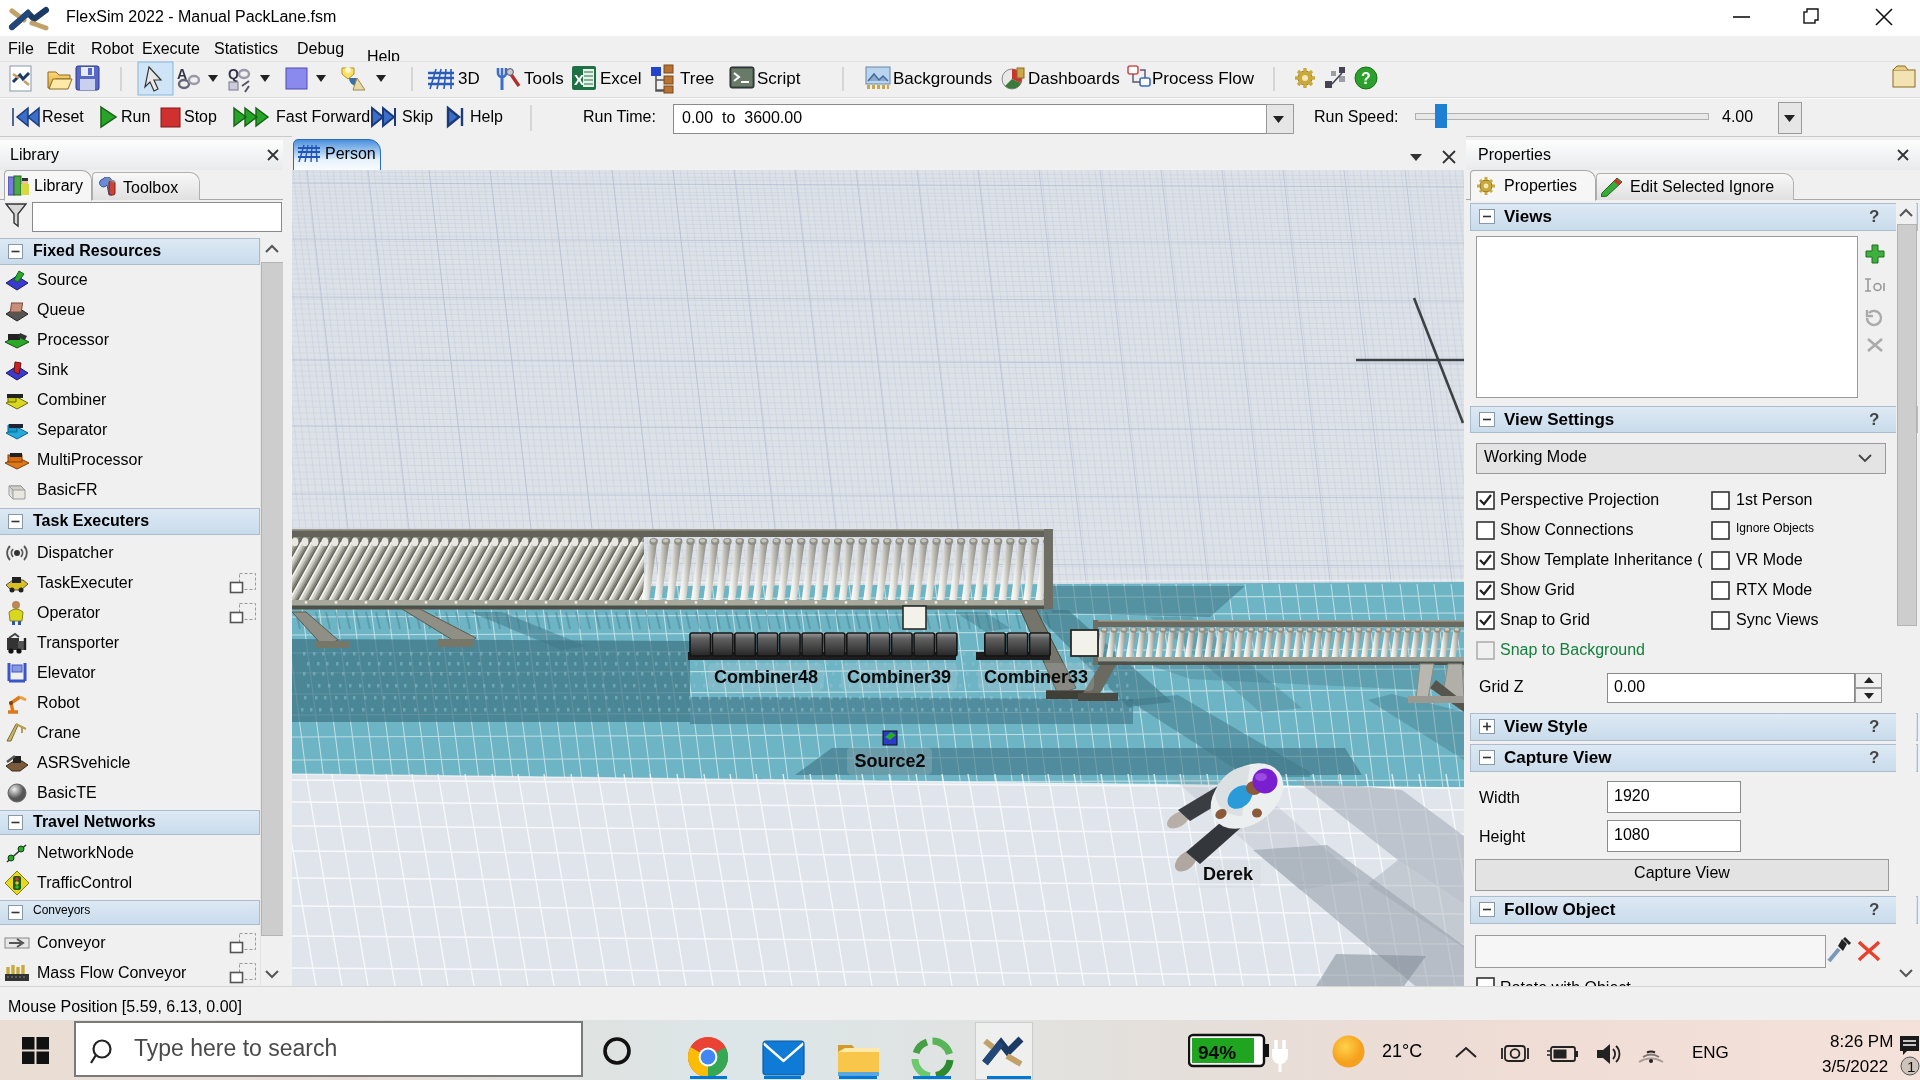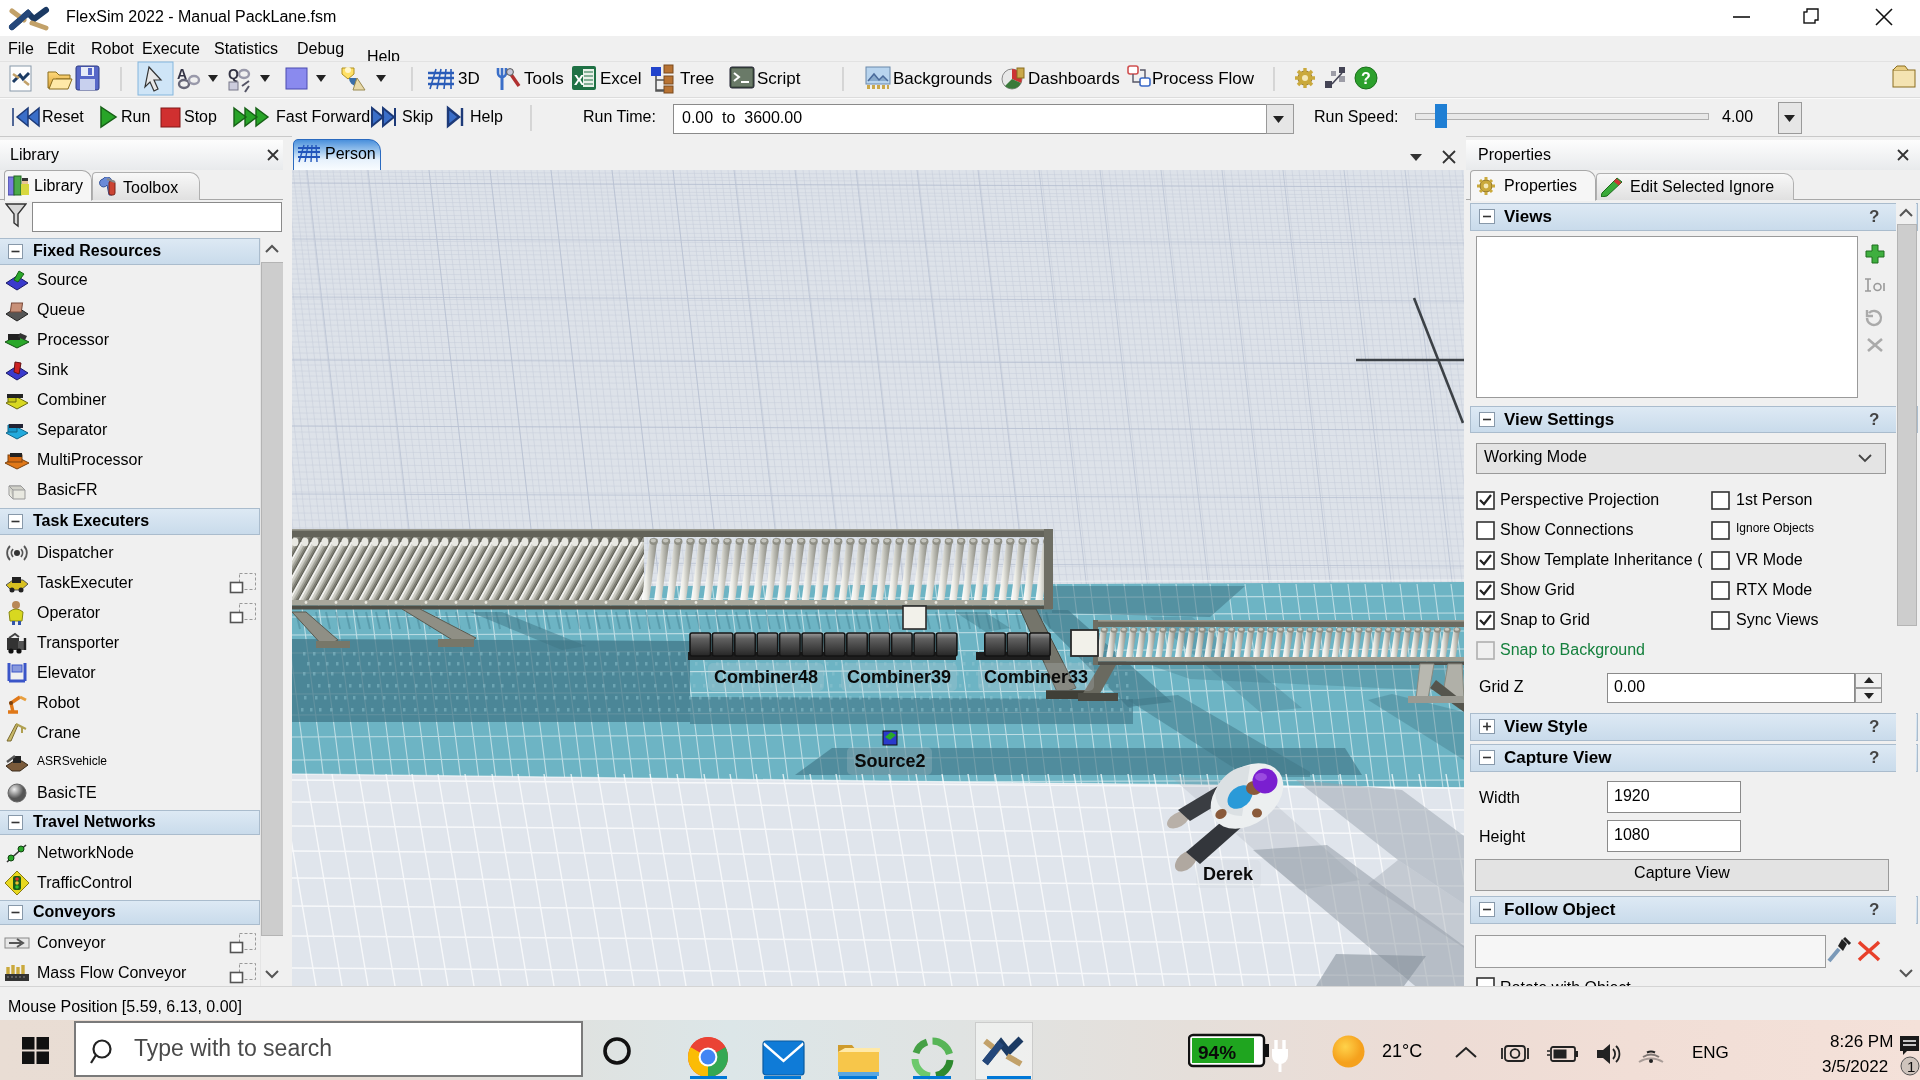--- a/index.html
+++ b/index.html
@@ -377,21 +377,21 @@
         <path d="M12 4 l10 5 m-4 -2 v6" stroke="#b0a050" stroke-width="2" fill="none"></path>
       </svg>
       <div class="tx" style="left:37px;top:6px;font-size:16px">Crane</div>
 </div>
 <div class="a" style="left:0;top:516px;width:259px;height:30px">
       <svg class="a" style="left:4px;top:2px" width="26" height="26" viewBox="0 0 26 26">
         <path d="M2 16 l8 -5 h8 l6 4 -8 6 H8 z" fill="#7a5a3a" stroke="#3a2a1a"></path>
         <rect x="9" y="6" width="8" height="7" fill="#222"></rect>
         <path d="M3 12 l8 -6" stroke="#555" stroke-width="2.4"></path>
       </svg>
-      <div class="tx" style="left:37px;top:6px;font-size:12px">ASRSvehicle</div>
+      <div class="tx" style="left:37px;top:6px;font-size:16px">ASRSvehicle</div>
 </div>
 <div class="a" style="left:0;top:546px;width:259px;height:30px">
       <svg class="a" style="left:4px;top:2px" width="26" height="26" viewBox="0 0 26 26">
         <defs>
           <radialGradient id="gb" cx="0.35" cy="0.3">
             <stop offset="0" stop-color="#f0f0f0"></stop>
             <stop offset="1" stop-color="#555"></stop>
           </radialGradient>
         </defs>
         <circle cx="13" cy="13" r="9" fill="url(#gb)" stroke="#666"></circle>
@@ -421,21 +421,21 @@
         <circle cx="13" cy="13" r="1.8" fill="#e8c030"></circle>
         <circle cx="13" cy="17" r="1.8" fill="#30c030"></circle>
       </svg>
       <div class="tx" style="left:37px;top:6px;font-size:16px">TrafficControl</div>
 </div>
 <div class="a" style="left:0;top:668px;width:259px;height:23px;background:linear-gradient(#dde9f4,#c9dbeb);border:1px solid #aabccd;border-left:none">
 <svg class="a" style="left:8px;top:4px" width="15" height="15">
         <rect x="0.5" y="0.5" width="14" height="14" fill="#fff" stroke="#8899aa"></rect>
         <path d="M3.5 7.5 h8" stroke="#333" stroke-width="1.6"></path>
       </svg>
-<div class="tx" style="left:33px;top:2px;font-size:16px;font-weight:bold">Conveyors</div>
+<div class="tx" style="left:33px;top:2px;font-size:12px;font-weight:normal">Conveyors</div>
     </div>
 <div class="a" style="left:0;top:696px;width:259px;height:30px">
       <svg class="a" style="left:4px;top:2px" width="26" height="26" viewBox="0 0 26 26">
         <rect x="1" y="8" width="24" height="10" fill="#e8e8e8" stroke="#888"></rect>
         <path d="M5 13 h12 m-4 -4 6 4 -6 4" stroke="#555" fill="none" stroke-width="2"></path>
       </svg>
       <div class="tx" style="left:37px;top:6px;font-size:16px">Conveyor</div>
 <svg class="a" style="left:228px;top:4px" width="30" height="24" viewBox="0 0 30 24">
 <rect x="11.5" y="1.5" width="16" height="16" fill="none" stroke="#999" stroke-dasharray="3 2"></rect>
 <rect x="2.5" y="10.5" width="12" height="10" fill="#fff" stroke="#555" stroke-width="1.6"></rect>
@@ -2068,21 +2068,21 @@
 <rect x="0" y="0" width="12.5" height="12.5" fill="#111"></rect>
     <rect x="14.5" y="0" width="12.5" height="12.5" fill="#111"></rect>
 <rect x="0" y="14.5" width="12.5" height="12.5" fill="#111"></rect>
     <rect x="14.5" y="14.5" width="12.5" height="12.5" fill="#111"></rect>
   </svg>
 <div class="a" style="left:74px;top:1021px;width:509px;height:56px;background:#fff;border:2px solid #7a7a7a;box-sizing:border-box"></div>
 <svg class="a" style="left:90px;top:1038px" width="28" height="28" viewBox="0 0 28 28">
 <circle cx="12" cy="11" r="8.5" fill="none" stroke="#222" stroke-width="2.2"></circle>
     <path d="M6 17 L1 25" stroke="#222" stroke-width="2.2"></path>
   </svg>
-<div class="tx" style="left:134px;top:1035px;font-size:23px;color:#4a4a4a">Type with to search</div>
+<div class="tx" style="left:134px;top:1035px;font-size:23px;color:#4a4a4a">Type here to search</div>
 <svg class="a" style="left:602px;top:1036px" width="30" height="30">
     <circle cx="15" cy="15" r="12" fill="none" stroke="#111" stroke-width="3.6"></circle>
   </svg>
 <svg class="a" style="left:687px;top:1036px" width="42" height="42" viewBox="0 0 42 42">
 <circle cx="21" cy="21" r="20" fill="#ea4335"></circle>
 <path d="M21 21 L38.3 11 A20 20 0 0 1 21 41 z" fill="#34a853"></path>
 <path d="M21 21 L21 41 A20 20 0 0 1 3.7 11 z" fill="#fbbc05"></path>
 <path d="M3.7 11 A20 20 0 0 1 38.3 11 L21 21 z" fill="#ea4335"></path>
 <circle cx="21" cy="21" r="9.4" fill="#fff"></circle>
     <circle cx="21" cy="21" r="7.4" fill="#4285f4"></circle>

